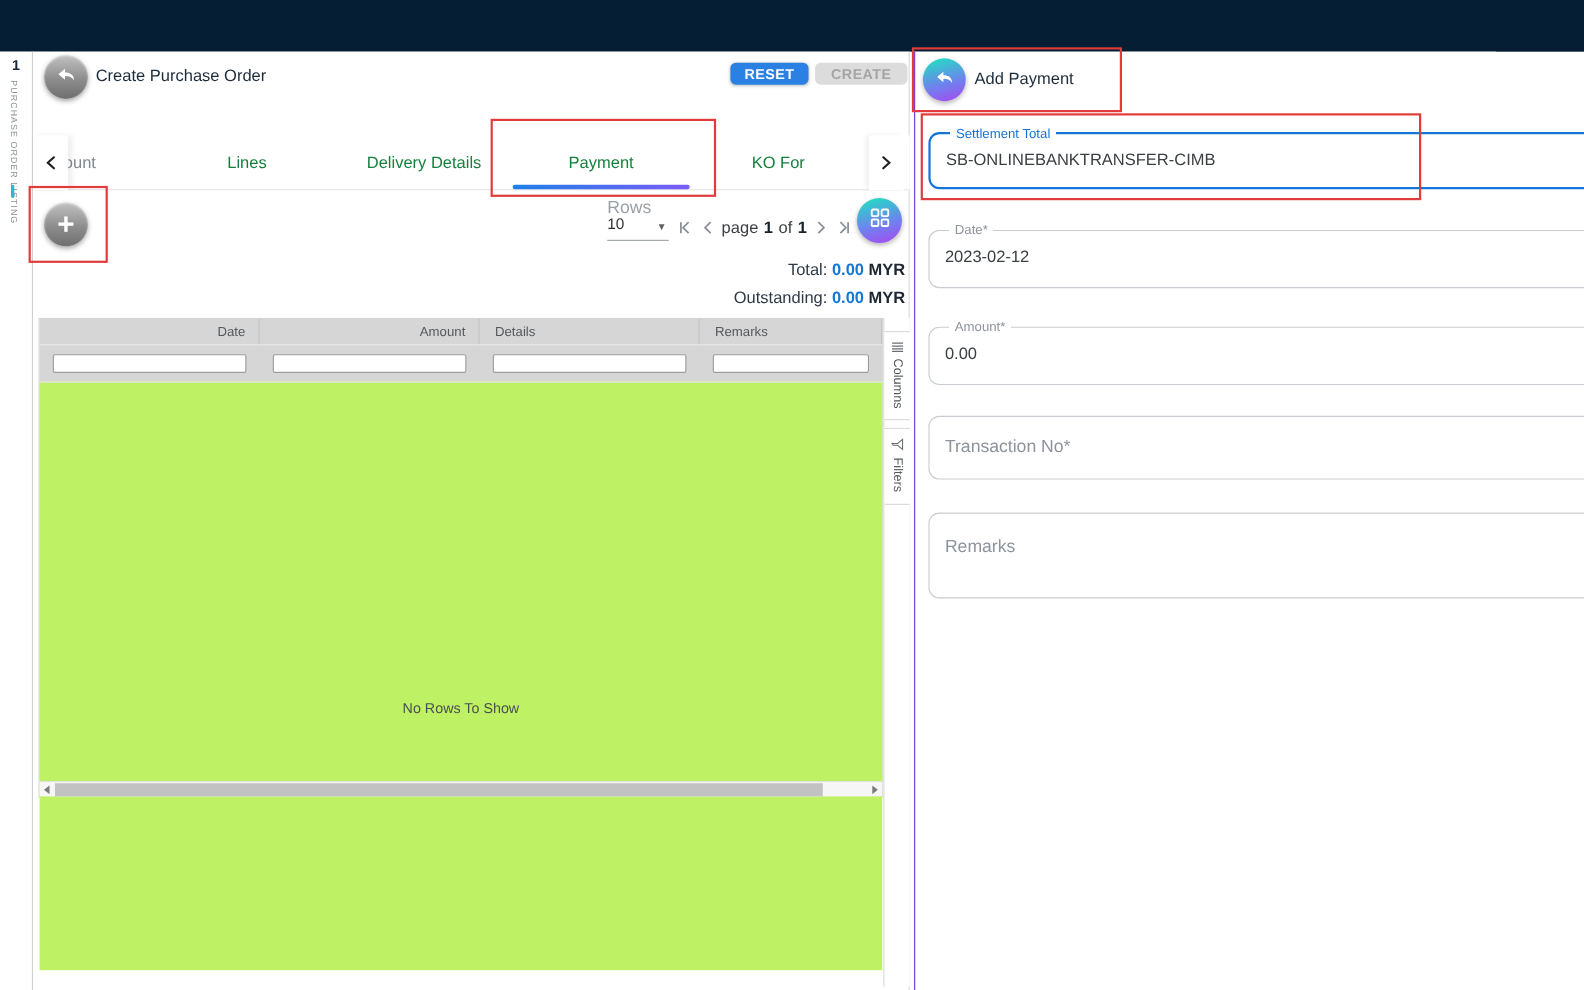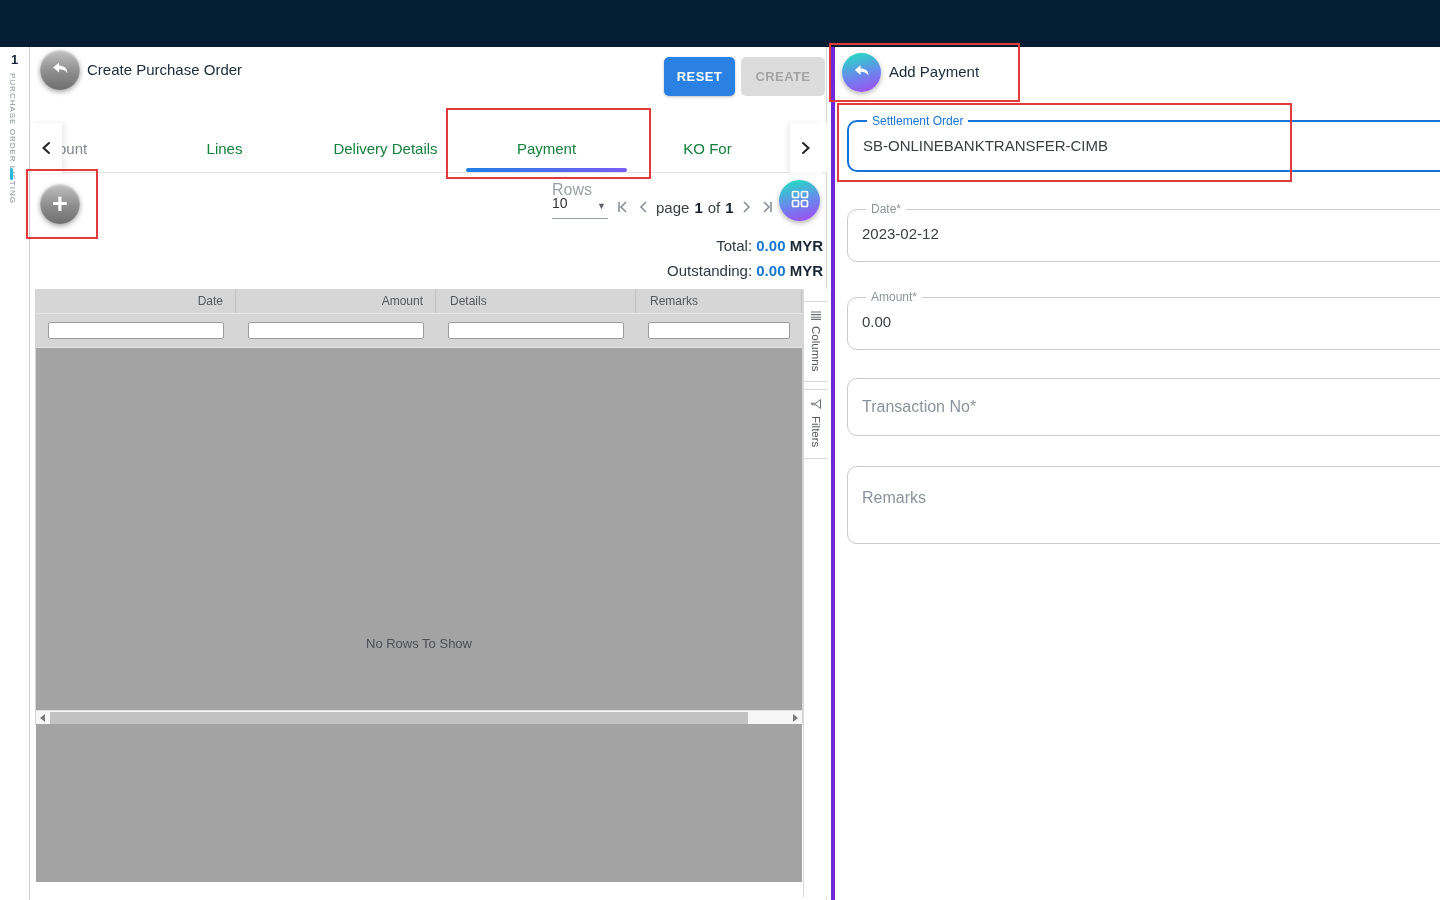--- a/index.html
+++ b/index.html
@@ -21,21 +21,21 @@
   .circle-gray { background: linear-gradient(180deg, #c2c2c2 0%, #8d8d8d 55%, #6f6f6f 100%);
     border-radius: 50%; box-shadow: 0 2px 5px rgba(0,0,0,.35), inset 0 1px 2px rgba(255,255,255,.55);
     display: flex; align-items: center; justify-content: center; cursor: pointer; }
   .circle-grad { background: linear-gradient(165deg, #27d8c6 8%, #6e82ee 58%, #a24df0 96%);
     border-radius: 50%; box-shadow: 0 2px 5px rgba(0,0,0,.3);
     display: flex; align-items: center; justify-content: center; cursor: pointer; }
 
   .back-btn { position: absolute; left: 10px; top: 3px; width: 40px; height: 40px; }
   .page-title { position: absolute; left: 57px; top: 14px; font-size: 15px; color: #1c2b3a; font-weight: 500; }
 
-  .btn { position: absolute; top: 10px; height: 39px; border: none; border-radius: 5px;
+  .btn { position: absolute; top: 10px; height: 20px; border: none; border-radius: 5px;
     font-size: 13px; font-weight: bold; letter-spacing: .4px; font-family: inherit; cursor: pointer; text-align: center; }
   .btn-reset { left: 634px; width: 71px; background: #2b80e4; color: #fff; box-shadow: 0 1px 3px rgba(0,0,0,.25); }
   .btn-create { left: 711px; width: 84px; background: #dcdcdc; color: #a4a4a4; }
 
   
   .tabbar { position: absolute; left: 0; top: 76px; width: 797px; height: 50px; border-bottom: 1px solid #e4e4e4; background: #fff; }
   .tab { position: absolute; top: 0; height: 50px; width: 161px; display: flex; align-items: center; justify-content: center;
     font-size: 15px; color: #15803d; cursor: pointer; }
   .tab-underline { position: absolute; left: 436px; top: 45px; width: 161px; height: 4px;
     background: linear-gradient(90deg, #1f7fe8, #7a5cf5); border-radius: 2px; }
@@ -67,39 +67,39 @@
   .totals .cur { color: #1c2733; font-weight: bold; }
 
   
   .grid { position: absolute; left: 5px; top: 242px; width: 768px; height: 436px; border: 1px solid #d4d4d4; background: #fff; }
   .g-head { display: grid; grid-template-columns: 200px 200px 200px 166px; height: 23px; background: #d6d6d6; }
   .g-head .cell { font-size: 12px; color: #55585c; line-height: 23px; border-right: 1px solid rgba(0,0,0,.09); overflow: hidden; white-space: nowrap; }
   .cell.r { text-align: right; padding-right: 12px; }
   .cell.l { text-align: left; padding-left: 14px; }
   .g-filters { display: grid; grid-template-columns: 200px 200px 200px 166px; height: 34px; background: #d6d6d6; border-top: 1px solid #e8e8e8; }
   .g-filters input { margin: 8px 12px 0 12px; height: 17px; border: 1px solid #9c9c9c; border-radius: 2px; background: #fff; width: calc(100% - 24px); font-size: 11px; padding: 0 4px; }
-  .g-body { position: relative; height: 535px; background: #a3a3a3; border-top: 1px solid #e2e2e2; }
+  .g-body { position: relative; height: 535px; background: #bef264; border-top: 1px solid #e2e2e2; }
   .empty-msg { position: absolute; left: 0; right: 0; top: 288px; text-align: center; font-size: 13px; color: #4b4f54; }
   .hscroll { position: absolute; left: 0; bottom: 0; width: 766px; height: 14px; background: #f6f6f6; border-top: 1px solid #e0e0e0; display: flex; align-items: center; }
   .hs-arrow { width: 13px; height: 14px; display: flex; align-items: center; justify-content: center; cursor: pointer; }
   .tri-l { width: 0; height: 0; border-top: 4px solid transparent; border-bottom: 4px solid transparent; border-right: 5px solid #7a7a7a; }
   .tri-r { width: 0; height: 0; border-top: 4px solid transparent; border-bottom: 4px solid transparent; border-left: 5px solid #7a7a7a; }
   .hs-track { position: relative; flex: 1; height: 14px; }
   .hs-thumb { position: absolute; left: 1px; top: 1px; height: 12px; width: 698px; background: #c2c2c2; cursor: grab; }
 
   
   .sidestrip { position: absolute; left: 773px; top: 242px; width: 24px; height: 608px; background: #fff; border-left: 1px solid #d9d9d9; }
   .side-tab { width: 100%; border-top: 1px solid #d9d9d9; border-bottom: 1px solid #d9d9d9; padding: 8px 0 10px 0;
     display: flex; flex-direction: column; align-items: center; gap: 6px; cursor: pointer; background: #fff; }
   .side-tab + .side-tab { margin-top: 7px; }
   .side-tab:first-child { margin-top: 12px; }
   .side-tab span { writing-mode: vertical-rl; font-size: 11.5px; color: #55585c; }
 
   
-  .panel { position: absolute; left: 831px; top: 47px; width: 529px; height: 853px; background: #fff; border-left: 4px solid #6d28d9; }
+  .panel { position: absolute; left: 831px; top: 47px; width: 529px; height: 853px; background: #fff; border-left: 1px solid #6d28d9; }
   .panel-back { position: absolute; left: 7px; top: 6px; width: 39px; height: 39px; }
   .panel-title { position: absolute; left: 54px; top: 16px; font-size: 15px; color: #1c2b3a; font-weight: 500; }
 
   .f-wrap { position: absolute; left: 12px; width: 660px; }
   fieldset.fld { border: 1px solid #c9ccd0; border-radius: 10px; height: 60px; padding: 0 12px; background: #fff; }
   fieldset.fld.focused { border: 2px solid #1674d8; height: 58px; }
   fieldset.fld legend { font-size: 12px; color: #8f949b; padding: 0 5px; margin-left: 6px; }
   fieldset.fld.focused legend { color: #1674d8; }
   .fld-value { font-size: 15px; color: #3c4043; padding: 9px 0 0 2px; }
   .box-fld { border: 1px solid #c9ccd0; border-radius: 10px; background: #fff; }
@@ -269,21 +269,21 @@
     <span>
       <svg width="21" height="21" viewBox="0 0 24 24">
           <path d="M11 6 L4.5 11.5 L11 17 v-3.7 c4.6 0 7.3 1.4 9 4.4 C20 11.9 16.3 9.6 11 9.6 Z" fill="#ffffff"></path>
         </svg>
     </span>
   </div>
   <div class="panel-title">Add Payment</div>
 
   <div class="f-wrap" style="top:67px">
     <fieldset class="fld focused">
-      <legend>Settlement Order</legend>
+      <legend>Settlement Total</legend>
       <div class="fld-value">SB-ONLINEBANKTRANSFER-CIMB</div>
     </fieldset>
   </div>
 
   <div class="f-wrap" style="top:155px">
     <fieldset class="fld">
       <legend>Date*</legend>
       <div class="fld-value">2023-02-12</div>
     </fieldset>
   </div>

